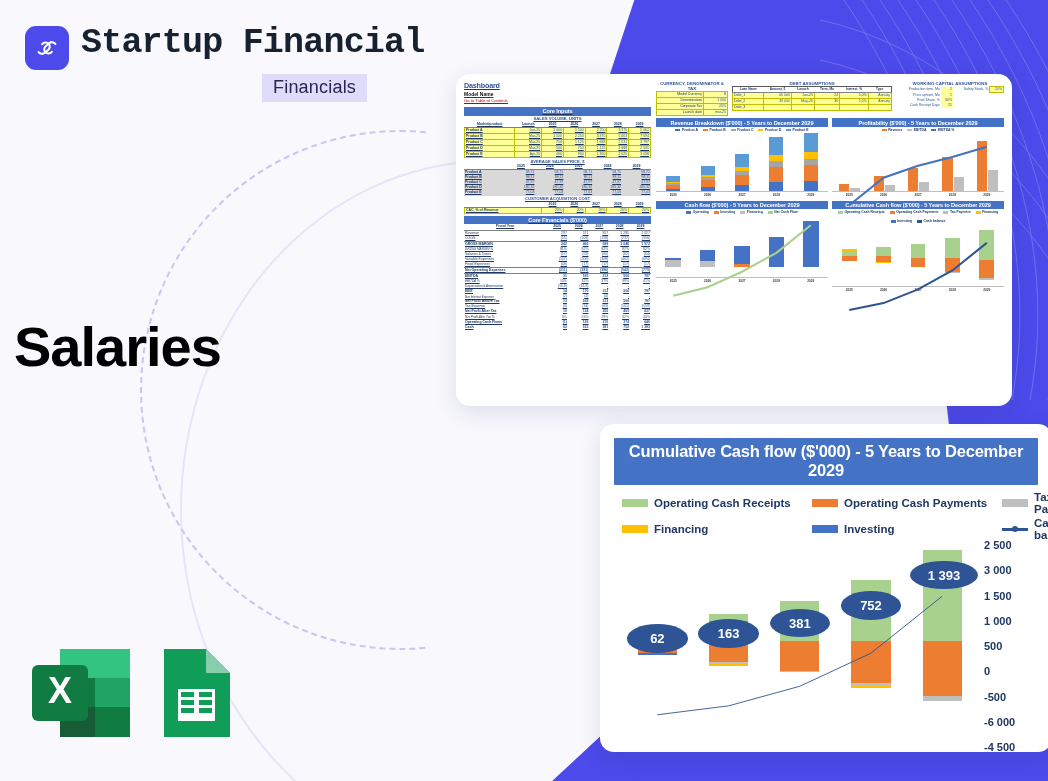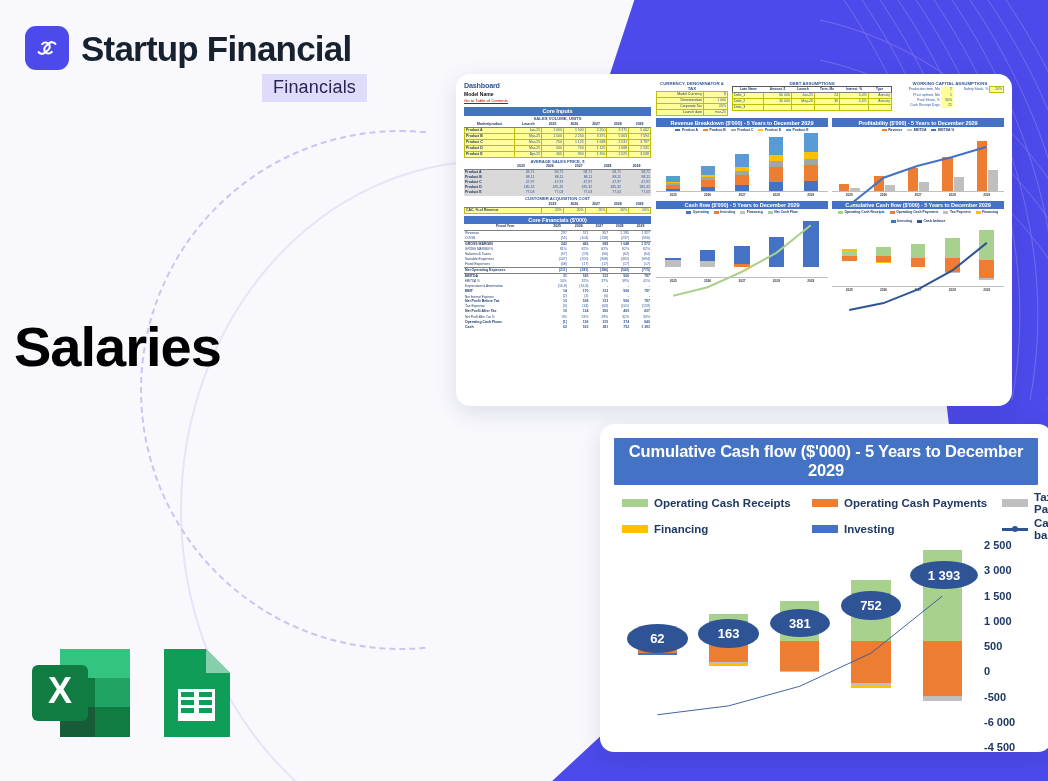--- a/index.html
+++ b/index.html
@@ -41,21 +41,21 @@
     border: 2px dashed #C9C7F2; border-radius: 50%;
     clip-path: polygon(0 0, 55% 0, 55% 100%, 0 100%);
   }
   .arc-solid {
     position: absolute; left: 180px; top: 160px; width: 620px; height: 700px;
     border: 2px solid #E6E5F8; border-radius: 50%;
     clip-path: polygon(0 0, 45% 0, 45% 100%, 0 100%);
   }
 
   
-  .brand { position: absolute; left: 25px; top: 26px; display: flex; align-items: center; gap: 12px; }
+  .brand { position: absolute; left: 25px; top: 26px; display: flex; gap: 12px; font-family: Liberation Mono, monospace; }
   .brand-mark {
     width: 44px; height: 44px; border-radius: 11px; background: #4C4AEA;
     display: flex; align-items: center; justify-content: center; flex: none;
   }
   .brand-title {
     font-size: 35px; font-weight: bold; color: #17212F; letter-spacing: -0.8px; line-height: 1;
   }
   .brand-sub {
     position: absolute; left: 262px; top: 74px;
     background: #DEDCFA; color: #2A2355;
@@ -77,21 +77,21 @@
   .card {
     position: absolute; background: #fff; border-radius: 14px;
     box-shadow: 0 6px 22px rgba(40,40,90,.13);
     overflow: hidden;
   }
   .card-dash { left: 456px; top: 74px; width: 556px; height: 332px; padding: 7px 8px; }
   .card-chart { left: 600px; top: 424px; width: 452px; height: 328px; padding: 14px 14px 10px; }
 
   
   .ss { font-family: "Liberation Sans", sans-serif; font-size: 3.6px; color: #1F3864; width: 100%; height: 100%; display: flex; gap: 5px; }
-  .ss-left { width: 187px; flex: none; }
+  .ss-left { width: 187px; flex: none; text-decoration: underline; }
   .ss-right { flex: 1; display: flex; flex-direction: column; gap: 2px; }
 
   .ss-h1 { color: #2F5597; font-weight: bold; font-size: 7.2px; letter-spacing: -.2px; }
   .ss-h2 { color: #111; font-weight: bold; font-size: 5px; margin-top: 1px; }
   .ss-link { color: #C00000; font-size: 4.2px; text-decoration: underline; margin-top: 1px; }
 
   .banner {
     background: #4472C4; color: #fff; font-weight: bold; text-align: center;
     font-size: 5.6px; padding: 1.4px 0; letter-spacing: -.1px;
   }

